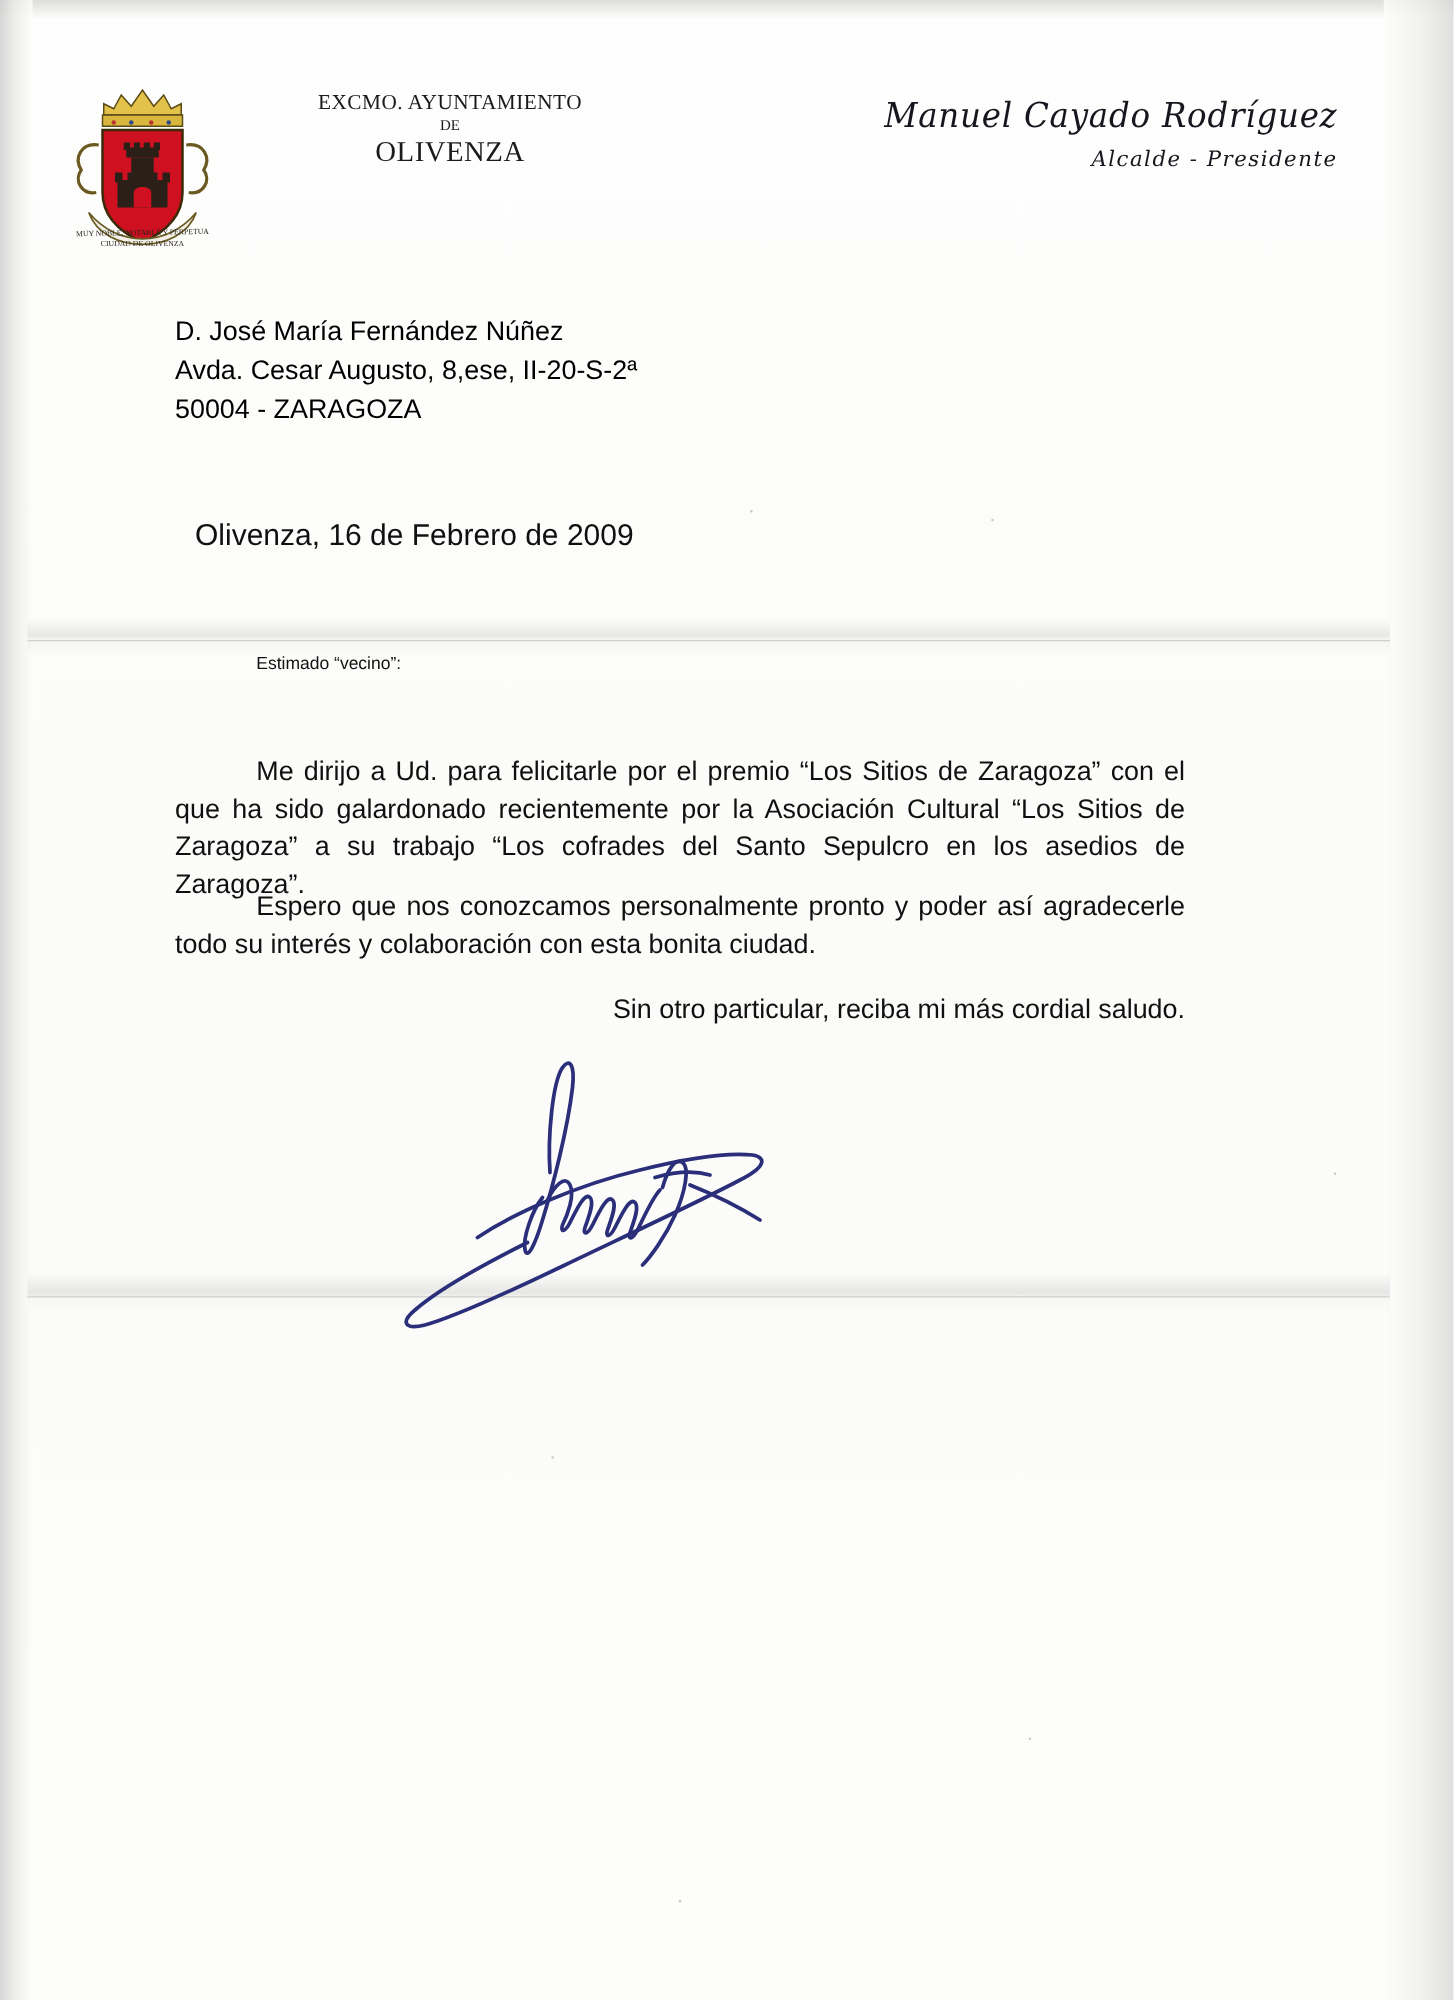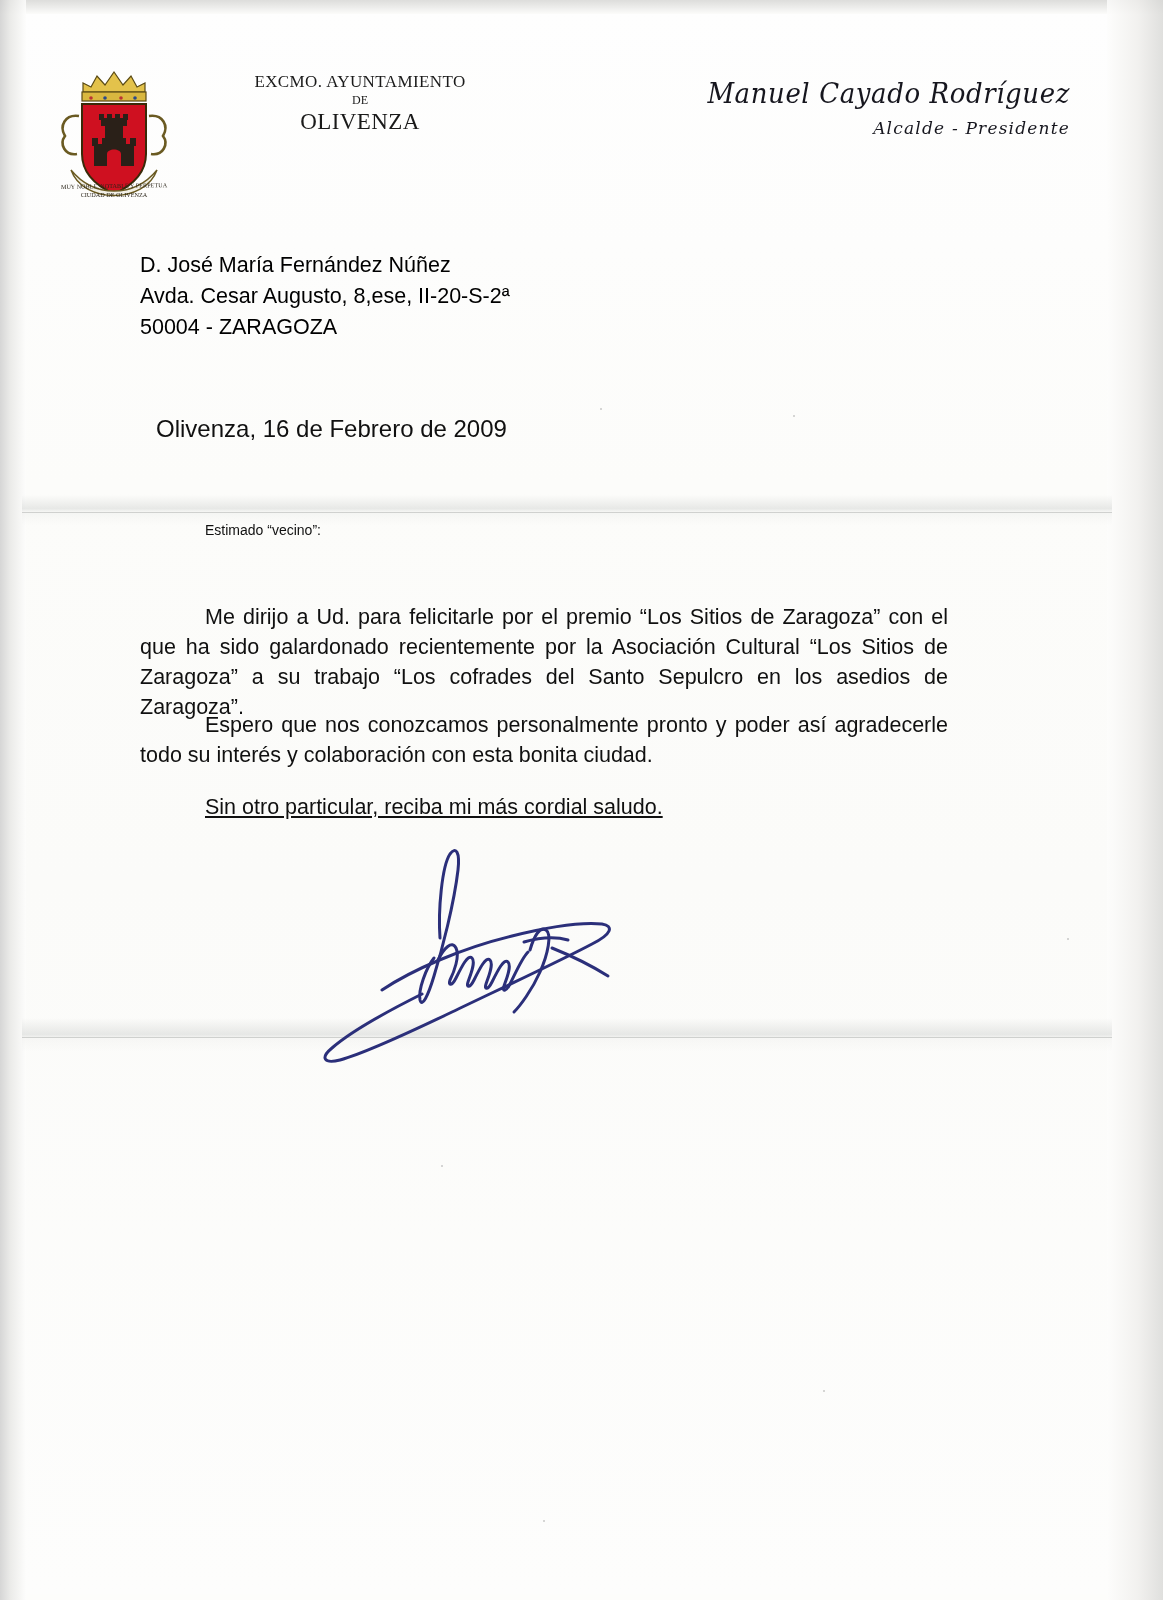--- a/index.html
+++ b/index.html
@@ -163,21 +163,21 @@
     left: 140px;
     width: 808px;
     font-size: 21.5px;
     line-height: 30px;
     color: #101010;
     text-align: justify;
     text-indent: 65px;
   }
   .para-1 { top: 575px; margin-top: 27px; }
   .para-2 { top: 710px; }
-  .para-3 { top: 792px; text-align: left; text-decoration: underline; }
+  .para-3 { top: 792px; text-align: right; }
   
   .signature {
     position: absolute;
     left: 262px;
     top: 830px;
     width: 420px;
     height: 260px;
   }
   .signature svg { display: block; }
   

